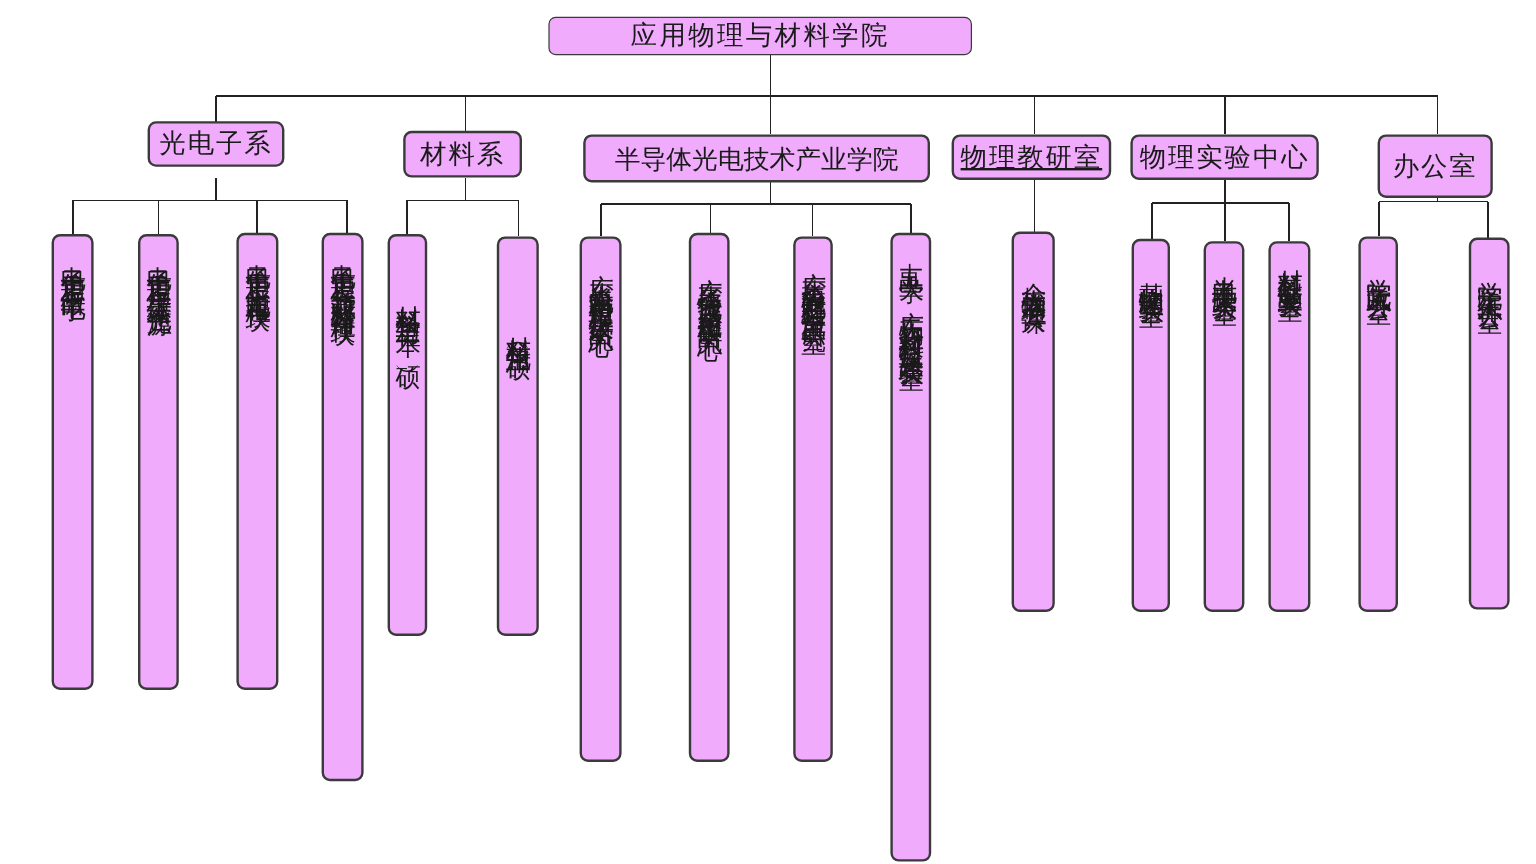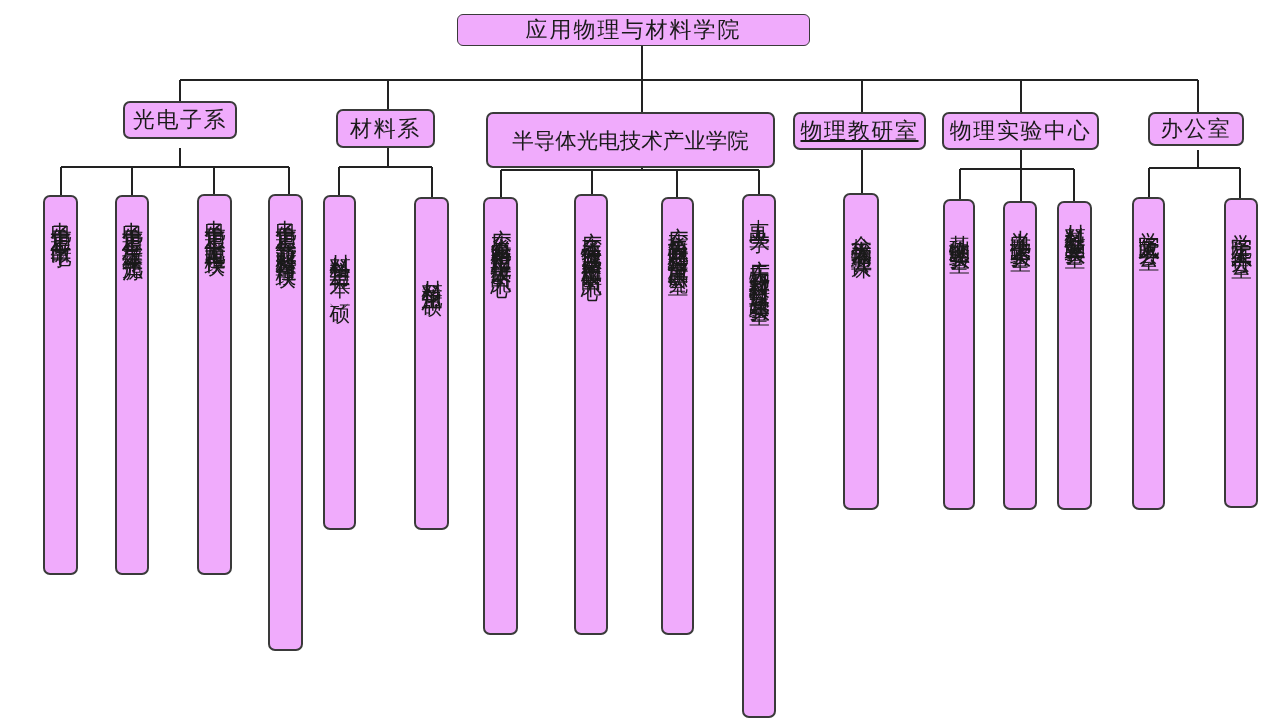--- a/index.html
+++ b/index.html
@@ -80,30 +80,30 @@
 <div class="node root" style="left:457px;top:14px;width:353px;height:32px;">
   <span>应用物理与材料学院</span>
 </div>
 
 <div class="node dept" style="left:123px;top:101px;width:114px;height:38px;align-items:center;">
   <span>光电子系</span>
 </div>
 <div class="node dept" style="left:336px;top:109px;width:99px;height:39px;">
   <span>材料系</span>
 </div>
-<div class="node dept tight" style="left:486px;top:112px;width:289px;height:56px;">
+<div class="node dept tight" style="left:486px;top:112px;width:289px;height:40px;">
   <span>半导体光电技术产业学院</span>
 </div>
 <div class="node dept" style="left:793px;top:112px;width:133px;height:38px;text-decoration:underline;">
   <span>物理教研室</span>
 </div>
 <div class="node dept" style="left:942px;top:112px;width:157px;height:38px;">
   <span>物理实验中心</span>
 </div>
-<div class="node dept" style="left:1148px;top:112px;width:96px;height:34px;">
+<div class="node dept" style="left:1148px;top:112px;width:96px;height:53px;">
   <span>办公室</span>
 </div>
 
 <div class="node leaf" style="left:43px;top:195px;width:35px;height:380px;padding-top:8px;">
   <span class="vtext">电子信息工程（微电子）</span>
 </div>
 <div class="node leaf" style="left:115px;top:195px;width:34px;height:380px;padding-top:8px;">
   <span class="vtext">电子信息工程（半导体绿色光源）</span>
 </div>
 <div class="node leaf" style="left:197px;top:194px;width:35px;height:381px;padding-top:7px;">

